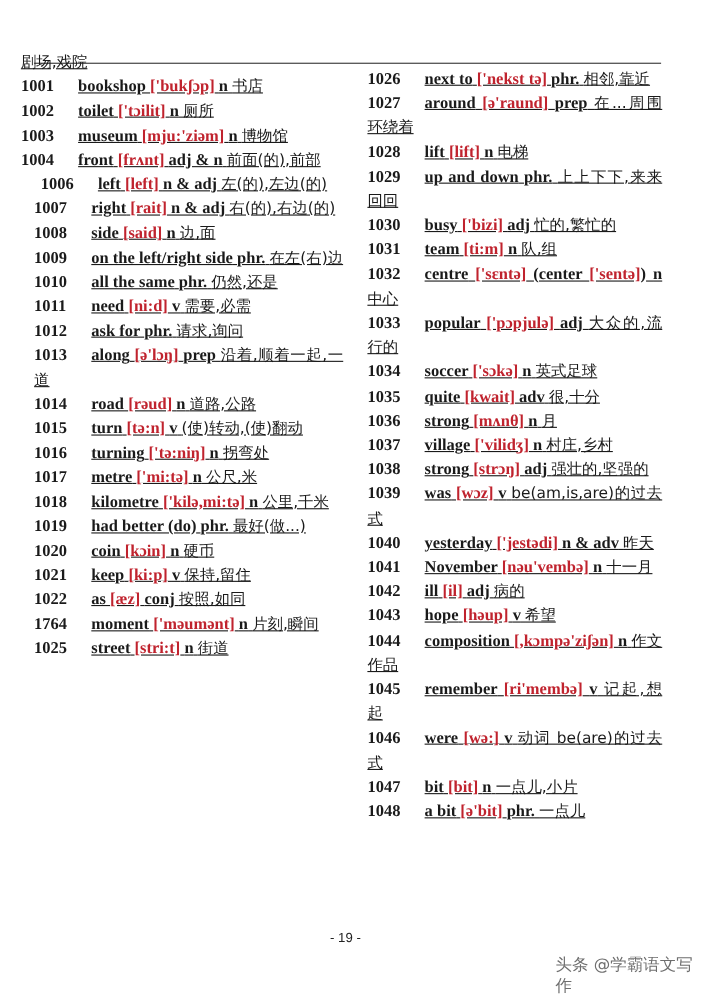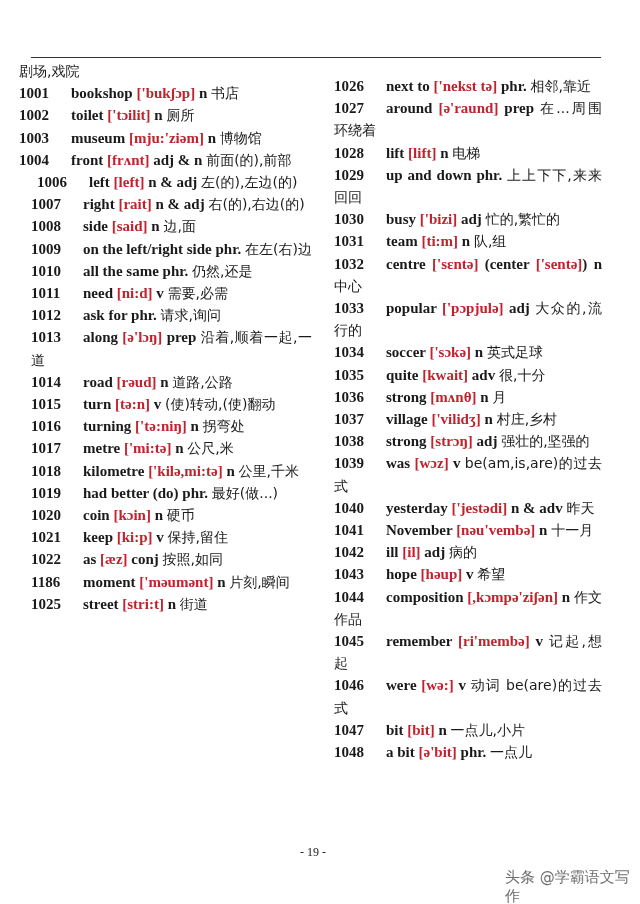--- a/index.html
+++ b/index.html
@@ -6,37 +6,37 @@
   body {
     width: 640px; height: 904px; position: relative; overflow: hidden;
     font-family: "Liberation Serif", "DejaVu Serif", serif;
     color: #1a1a1a;
   }
   .rule {
     position: absolute; left: 31px; top: 57px; width: 570px; height: 1px;
     background: #333;
   }
   .col {
-    position: absolute; top: 60px;
-    font-size: 15px; line-height: 22.2px; font-weight: bold;
+    position: absolute; top: 46px;
+    font-size: 15px; line-height: 22.2px; font-weight: bold; text-decoration: underline;
   }
   .col.left { left: 19px; width: 293px; }
   .col.right { left: 334px; width: 268px; margin-top: 15px; }
   .entry { margin: 0; text-align: justify; }
   .entry.indent { padding-left: 12px; }
   .entry.indent2 { padding-left: 18px; }
   .num { display: inline-block; width: 52px; }
   .word { }
   .ipa { color: #c0232e; font-weight: bold; }
   .pos { }
   .zh { font-family: "DejaVu Sans", sans-serif; font-weight: normal; font-size: 14px; }
   .cont { font-family: "DejaVu Sans", sans-serif; font-weight: normal; font-size: 14px; }
   .page-num {
     position: absolute; top: 845px; left: 300px; font-size: 12px;
-    font-family: Liberation Serif, serif; color: #222;
+    font-family: Liberation Sans, sans-serif; color: #222;
   }
   .watermark {
     position: absolute; top: 868px; left: 505px; font-size: 15px;
     font-family: "DejaVu Sans", sans-serif; color: #555; opacity: 0.85;
     letter-spacing: 0px;
   }
 </style>
 </head>
 <body>
 
@@ -59,21 +59,21 @@
       <p class="entry indent"><span class="num">1013</span><span class="word">along</span> <span class="ipa">[ə'lɔŋ]</span> <span class="pos">prep</span>  <span class="zh">沿着,顺着一起,一道</span></p>
       <p class="entry indent"><span class="num">1014</span><span class="word">road</span> <span class="ipa">[rəud]</span> <span class="pos">n</span>  <span class="zh">道路,公路</span></p>
       <p class="entry indent"><span class="num">1015</span><span class="word">turn</span> <span class="ipa">[tə:n]</span> <span class="pos">v</span>  <span class="zh">(使)转动,(使)翻动</span></p>
       <p class="entry indent"><span class="num">1016</span><span class="word">turning</span> <span class="ipa">['tə:niŋ]</span> <span class="pos">n</span>  <span class="zh">拐弯处</span></p>
       <p class="entry indent"><span class="num">1017</span><span class="word">metre</span> <span class="ipa">['mi:tə]</span> <span class="pos">n</span>  <span class="zh">公尺,米</span></p>
       <p class="entry indent"><span class="num">1018</span><span class="word">kilometre</span> <span class="ipa">['kilə,mi:tə]</span> <span class="pos">n</span>  <span class="zh">公里,千米</span></p>
       <p class="entry indent"><span class="num">1019</span><span class="word">had better (do)</span> <span class="pos">phr.</span>  <span class="zh">最好(做...)</span></p>
       <p class="entry indent"><span class="num">1020</span><span class="word">coin</span> <span class="ipa">[kɔin]</span> <span class="pos">n</span>  <span class="zh">硬币</span></p>
       <p class="entry indent"><span class="num">1021</span><span class="word">keep</span> <span class="ipa">[ki:p]</span> <span class="pos">v</span>  <span class="zh">保持,留住</span></p>
       <p class="entry indent"><span class="num">1022</span><span class="word">as</span> <span class="ipa">[æz]</span> <span class="pos">conj</span>  <span class="zh">按照,如同</span></p>
-      <p class="entry indent"><span class="num">1186</span><span class="word">moment</span> <span class="ipa">['məumənt]</span> <span class="pos">n</span>  <span class="zh">片刻,瞬间</span></p>
+      <p class="entry indent"><span class="num">1764</span><span class="word">moment</span> <span class="ipa">['məumənt]</span> <span class="pos">n</span>  <span class="zh">片刻,瞬间</span></p>
       <p class="entry indent"><span class="num">1025</span><span class="word">street</span> <span class="ipa">[stri:t]</span> <span class="pos">n</span>  <span class="zh">街道</span></p>
     </div>
 </div>
 
 <div class="col right">
   <div id="right-entries">
       <p class="entry"><span class="num">1026</span><span class="word">next to</span> <span class="ipa">['nekst tə]</span> <span class="pos">phr.</span>  <span class="zh">相邻,靠近</span></p>
       <p class="entry"><span class="num">1027</span><span class="word">around</span> <span class="ipa">[ə'raund]</span> <span class="pos">prep</span>  <span class="zh">在...周围环绕着</span></p>
       <p class="entry"><span class="num">1028</span><span class="word">lift</span> <span class="ipa">[lift]</span> <span class="pos">n</span>  <span class="zh">电梯</span></p>
       <p class="entry"><span class="num">1029</span><span class="word">up and down</span> <span class="pos">phr.</span>  <span class="zh">上上下下,来来回回</span></p>

